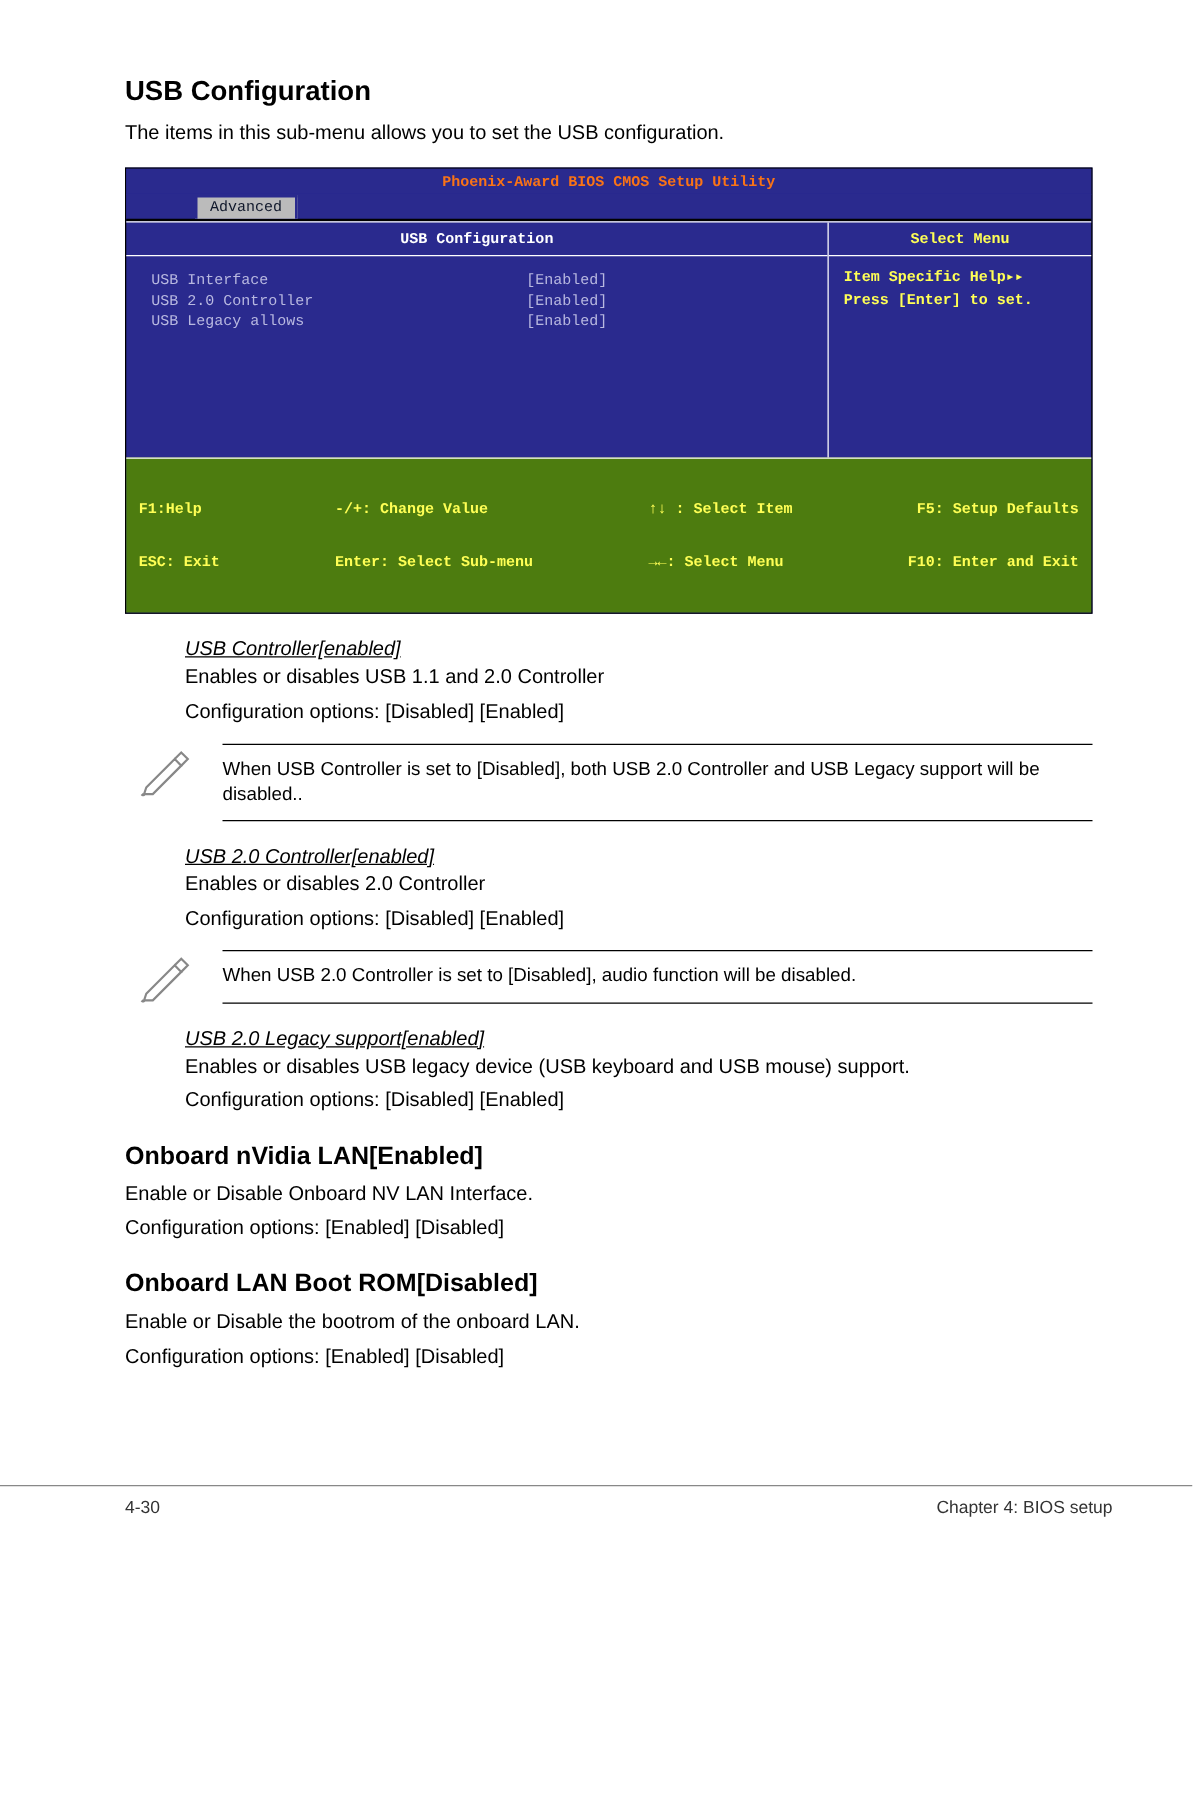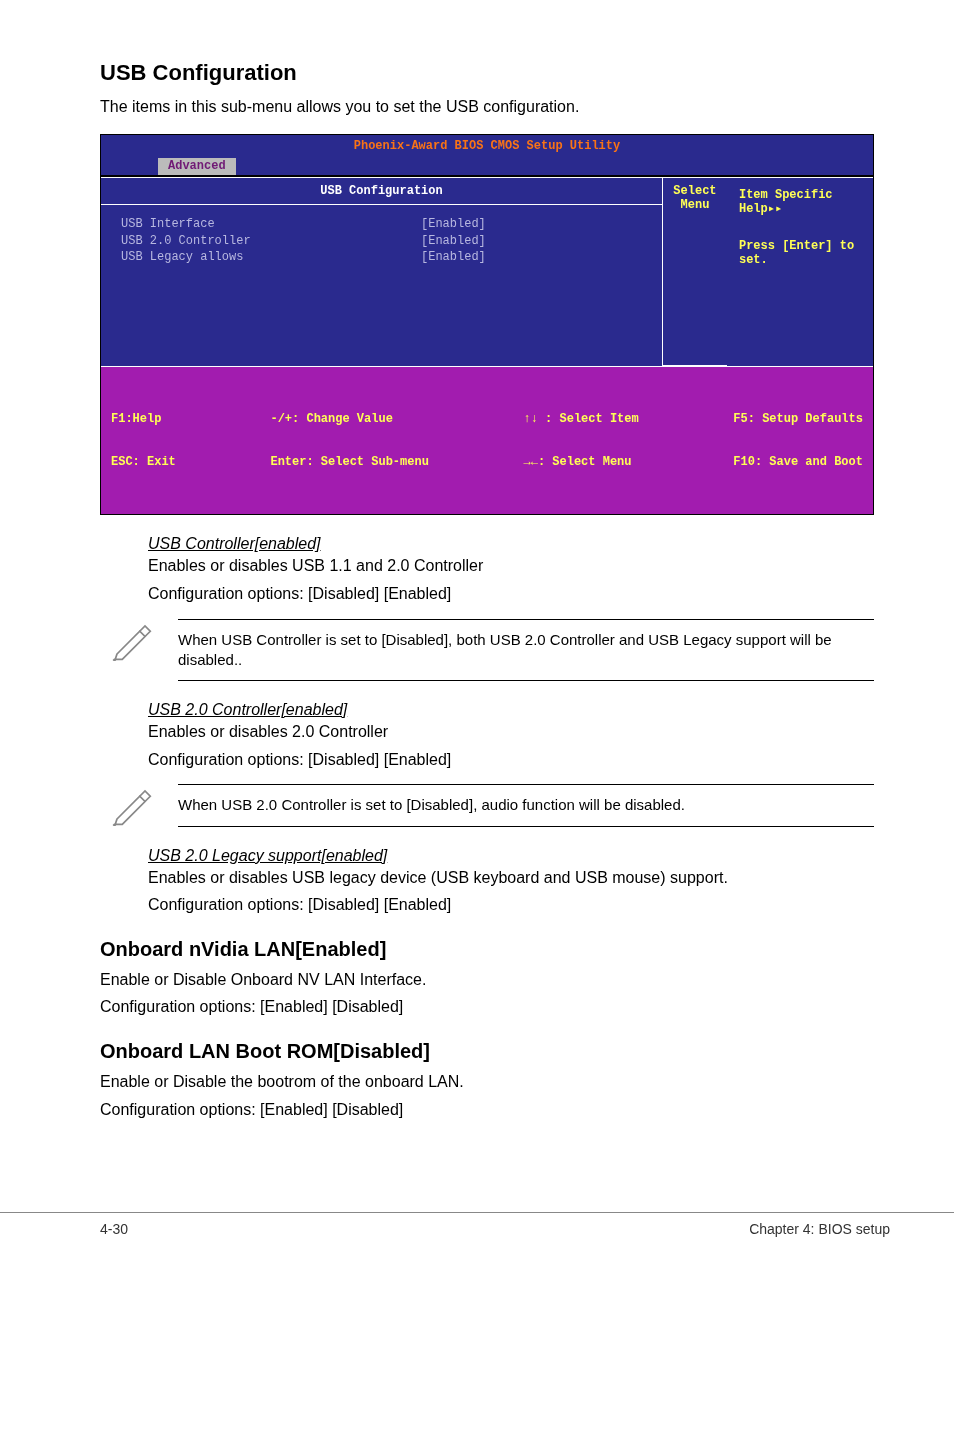--- a/index.html
+++ b/index.html
@@ -42,25 +42,25 @@
   }
   .bios-tabbar {
     display: flex;
     border-top: 1px solid #2a2a8e;
     border-bottom: 2px solid #000;
     background: #2a2a8e;
   }
   .bios-tab-spacer { width: 55px; }
   .bios-tab {
     background: #bbb;
-    color: #701a75;
+    color: #0f172a;
     padding: 1px 10px;
     border: 2px solid #2a2a8e;
     border-bottom: none;
-    font-weight: bold;
+    font-weight: normal;
     font-size: 12px;
   }
   .bios-body {
     display: flex;
     border-top: 1px solid #fff;
   }
   .bios-main {
     flex: 1;
     border-right: 1px solid #fff;
     display: flex;
@@ -78,39 +78,39 @@
   .bios-row {
     display: flex;
     justify-content: flex-start;
     margin: 2px 0;
   }
   .bios-label { width: 260px; color: #b8b8e0; }
   .bios-value { color: #b8b8e0; margin-left: 40px; }
   .bios-side {
     width: 210px;
     display: flex;
-    flex-direction: row;
+    flex-direction: column;
   }
   .bios-side-title {
     text-align: center;
     color: #ffff55;
     font-weight: bold;
     padding: 6px 0;
     border-bottom: 1px solid #fff;
   }
   .bios-side-body {
     padding: 10px 12px;
     color: #ffff55;
     font-weight: bold;
   }
   .bios-footer {
     display: flex;
     justify-content: space-between;
-    padding: 16px 10px;
-    background: #a21caf;
+    padding: 4px 10px;
+    background: #4d7c0f;
     border-top: 1px solid #fff;
     color: #ffff55;
     font-weight: bold;
   }
   .bios-footer .col { white-space: pre; }
 
   
   .indent-block {
     margin-left: 48px;
     margin-top: 20px;
@@ -194,40 +194,40 @@
           <div class="bios-row">
             <span class="bios-label">USB Legacy allows</span>
             <span class="bios-value">[Enabled]</span>
           </div>
         </div>
       </div>
       <div class="bios-side">
         <div class="bios-side-title">Select Menu</div>
         <div class="bios-side-body">
           <div>Item Specific Help▸▸</div>
-          <div style="margin-top:22px">Press [Enter] to set.</div>
+          <div style="margin-top:3px">Press [Enter] to set.</div>
         </div>
       </div>
     </div>
     <div class="bios-footer">
       <div class="col">
         <div>F1:Help</div>
         <div>ESC: Exit</div>
       </div>
       <div class="col">
         <div>-/+: Change Value</div>
         <div>Enter: Select Sub-menu</div>
       </div>
       <div class="col">
         <div>↑↓ : Select Item</div>
         <div>→←: Select Menu</div>
       </div>
       <div class="col" style="text-align:right">
         <div>F5: Setup Defaults</div>
-        <div>F10: Save and Boot</div>
+        <div>F10: Enter and Exit</div>
       </div>
     </div>
   </div>
 
   <div class="indent-block">
     <div class="link-heading">USB Controller[enabled]</div>
     <p class="body-text">Enables or disables USB 1.1 and 2.0 Controller</p>
     <p class="body-text">Configuration options: [Disabled] [Enabled]</p>
   </div>
 

